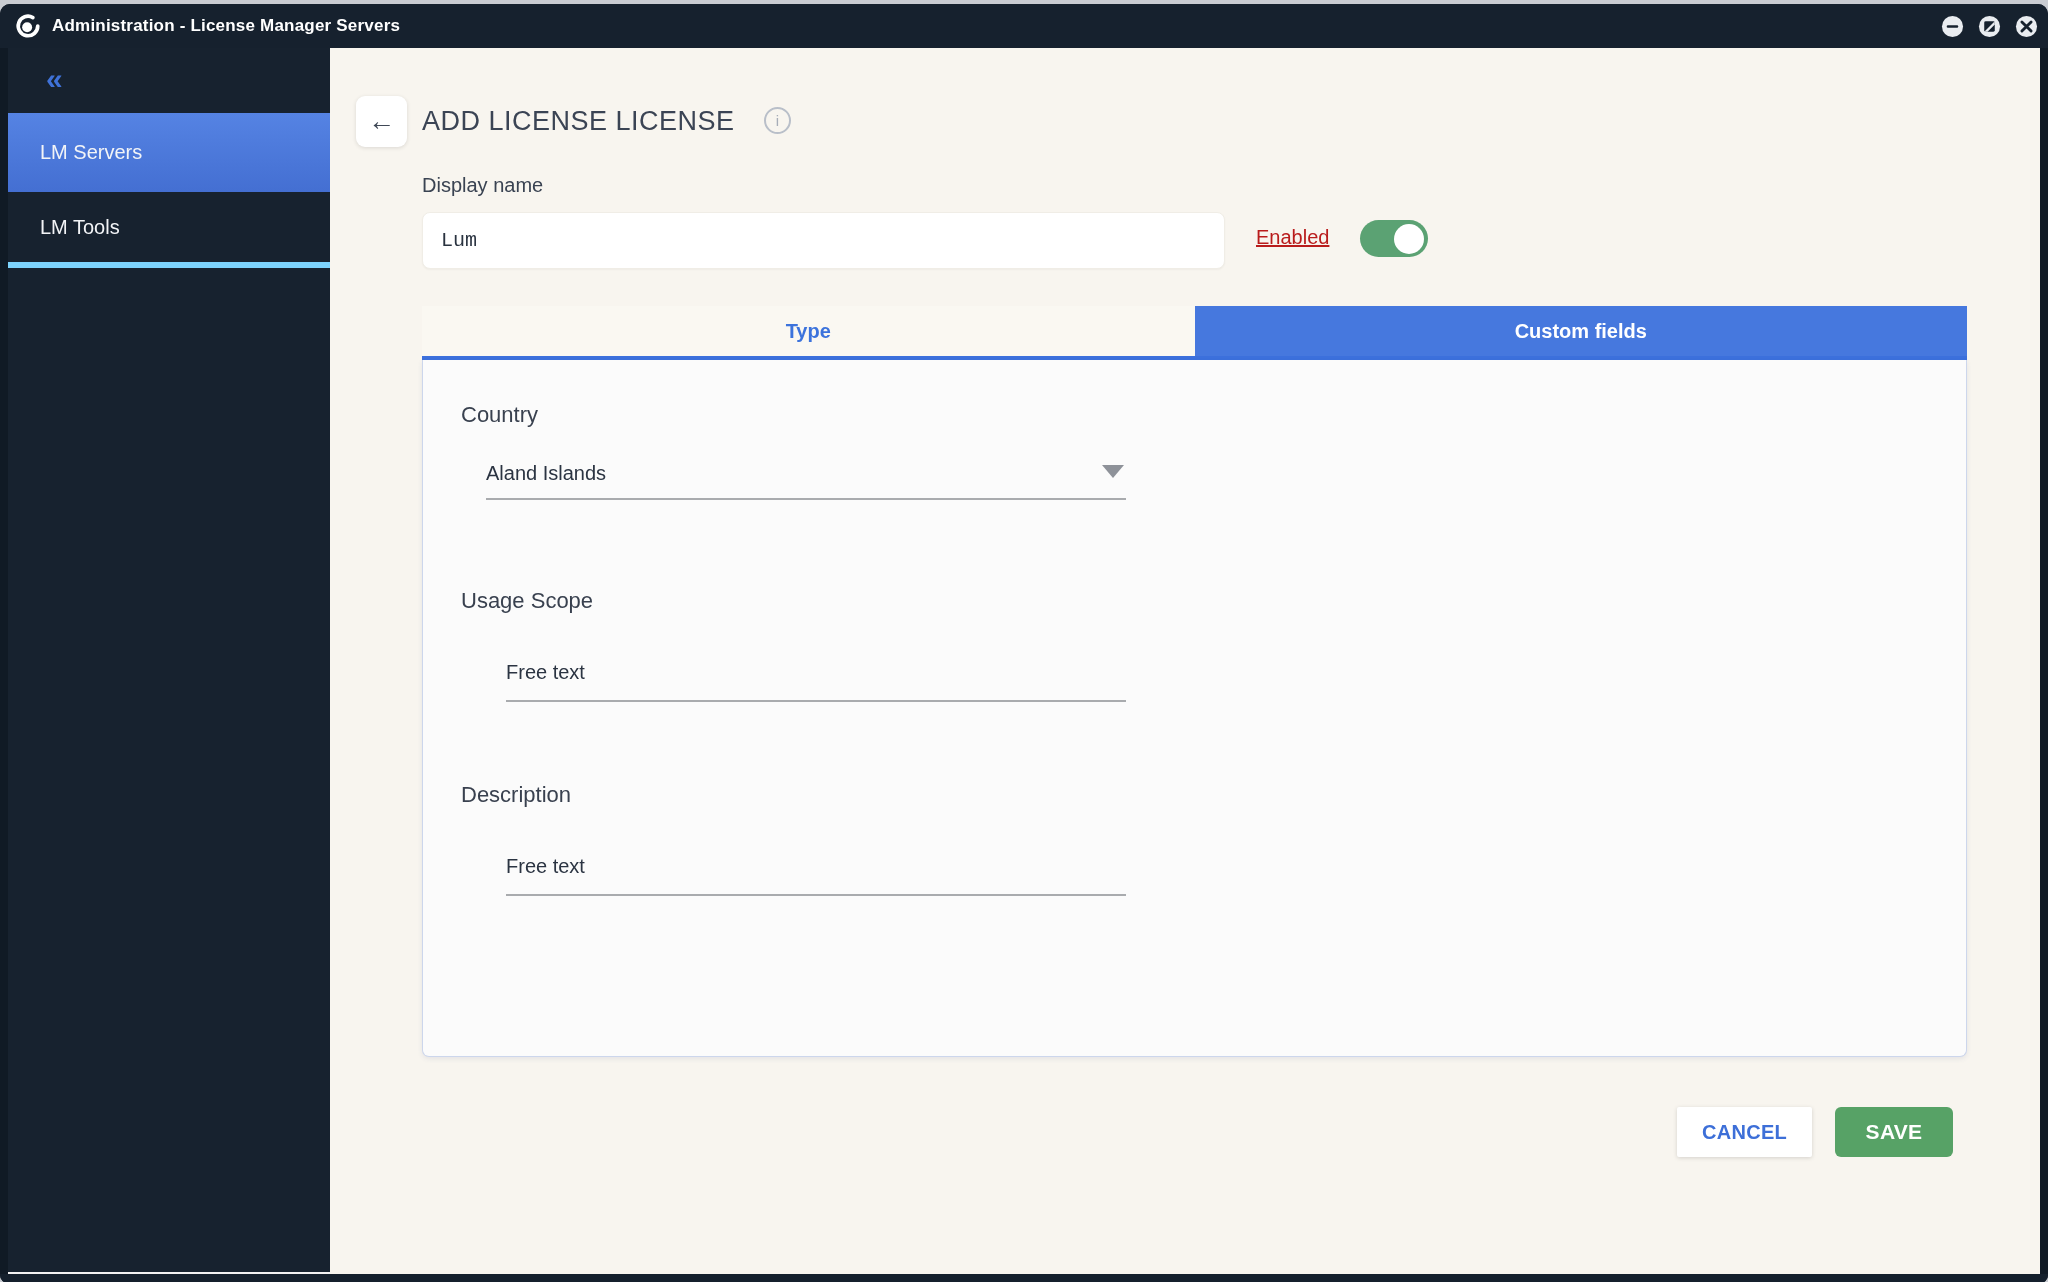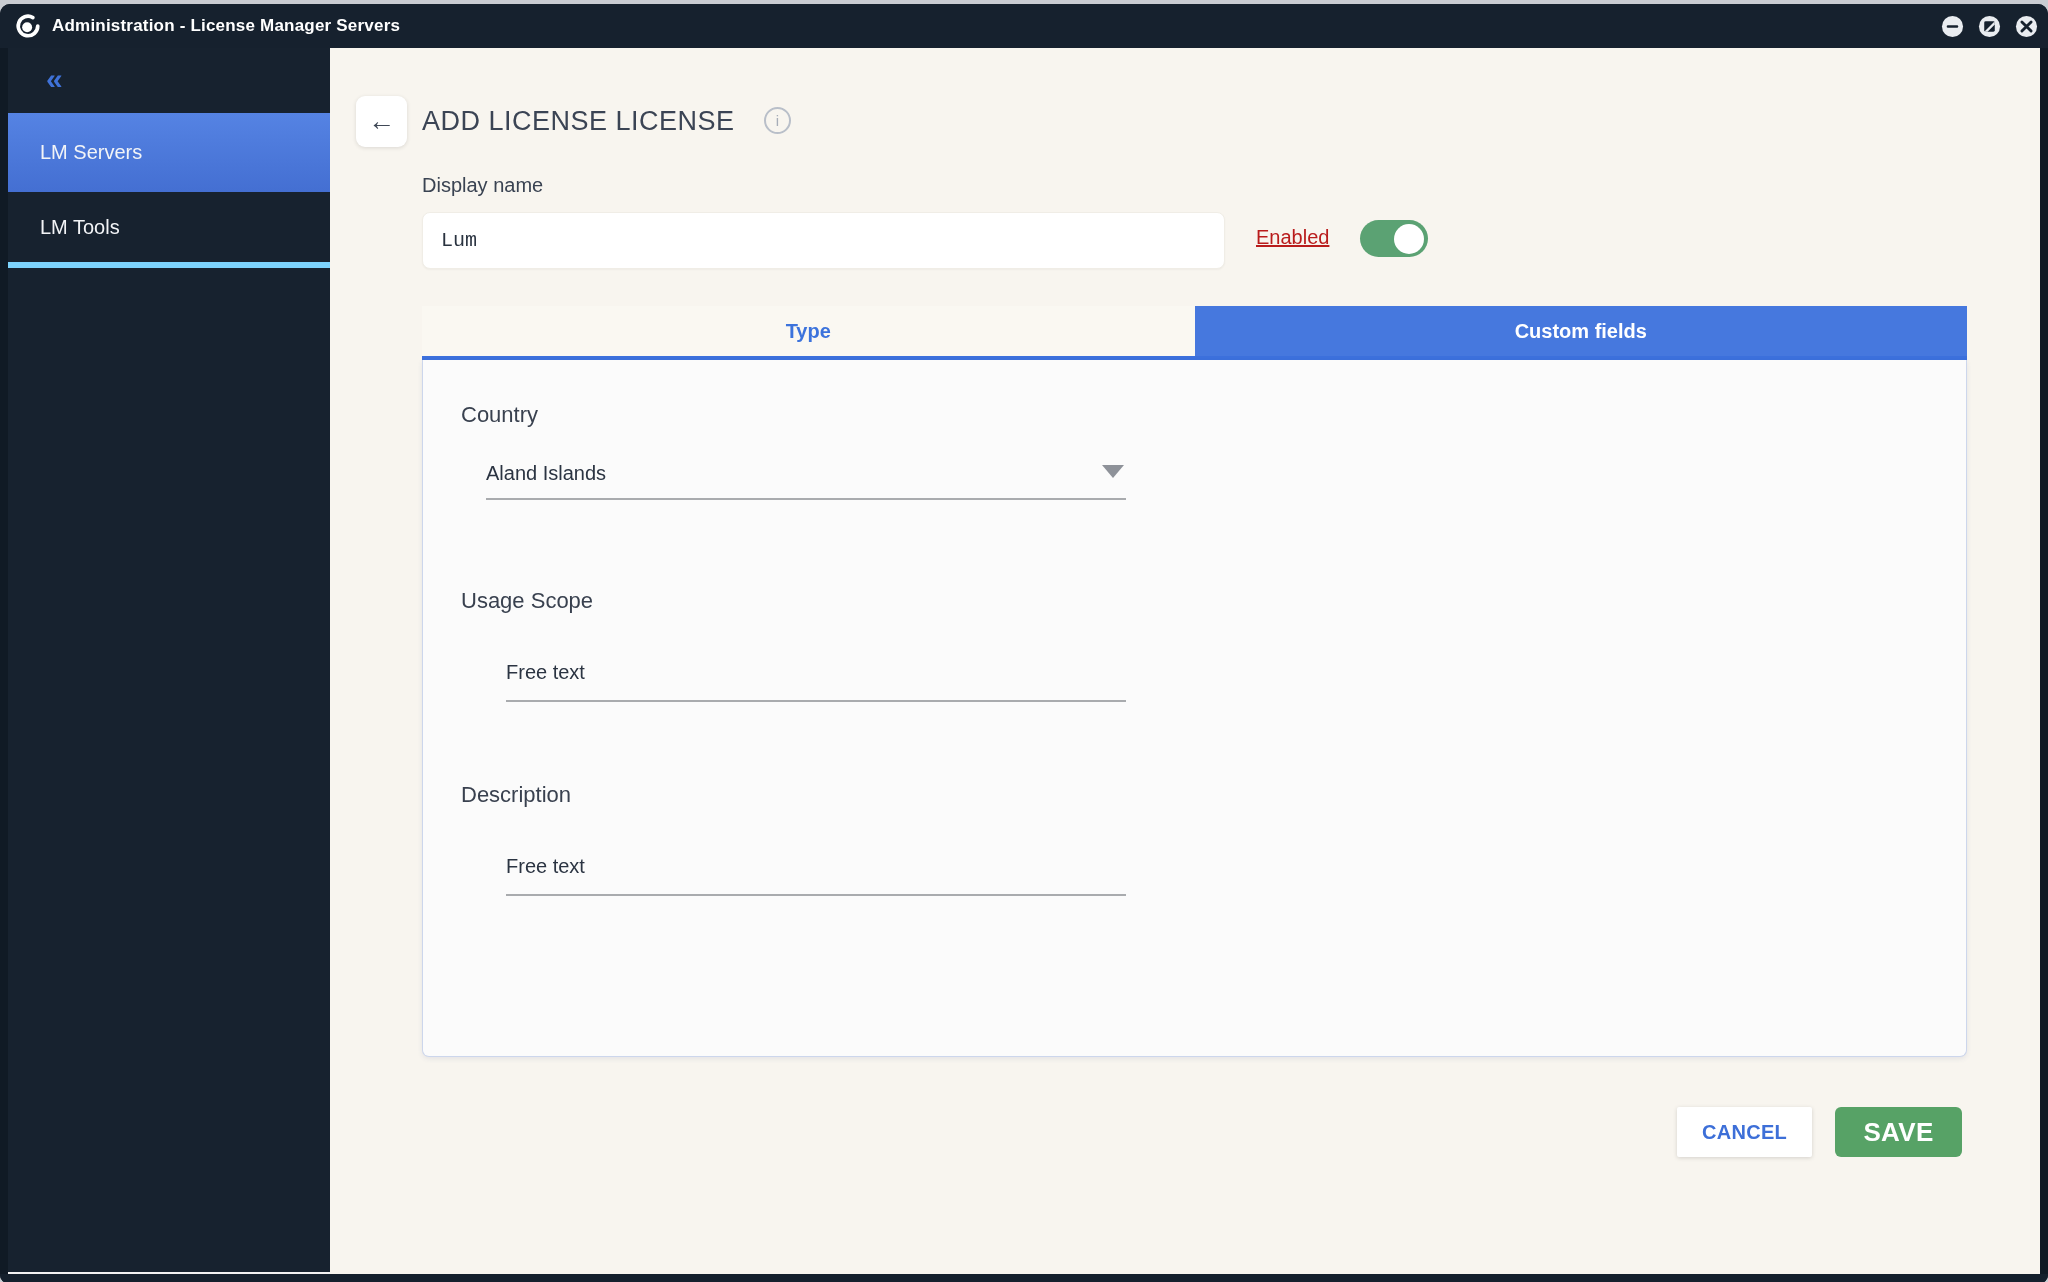--- a/index.html
+++ b/index.html
@@ -70,22 +70,22 @@
   .field-line { position:absolute; height:2px; background:#a9abae; }
   .select-row { cursor:pointer; }
   .dd-arrow { position:absolute; left:679px; width:0; height:0; border-left:11px solid transparent;
               border-right:11px solid transparent; border-top:13px solid #8e9299; }
 
   
   .btn-cancel { position:absolute; left:1347px; top:1059px; width:135px; height:50px; background:#ffffff;
                 border:none; border-radius:2px; color:#3d6fd8; font-size:20px; font-weight:bold;
                 font-family:"Liberation Sans", sans-serif; box-shadow:0 1px 4px rgba(0,0,0,0.15);
                 cursor:pointer; letter-spacing:0.3px; }
-  .btn-save { position:absolute; left:1505px; top:1059px; width:127px; height:50px; background:#57a266;
-              border:none; border-radius:6px; color:#ffffff; font-size:26px; font-weight:bold;
+  .btn-save { position:absolute; left:1505px; top:1059px; width:118px; height:50px; background:#57a266;
+              border:none; border-radius:6px; color:#ffffff; font-size:21px; font-weight:bold;
               font-family:"Liberation Sans", sans-serif; cursor:pointer; letter-spacing:0.3px; }
 
   .bottom-frame { position:absolute; left:0; top:1270px; width:2048px; height:9px; background:#15202d; }
 </style>
 </head>
 <body>
 
 <div class="window">
 
   <div class="titlebar">

